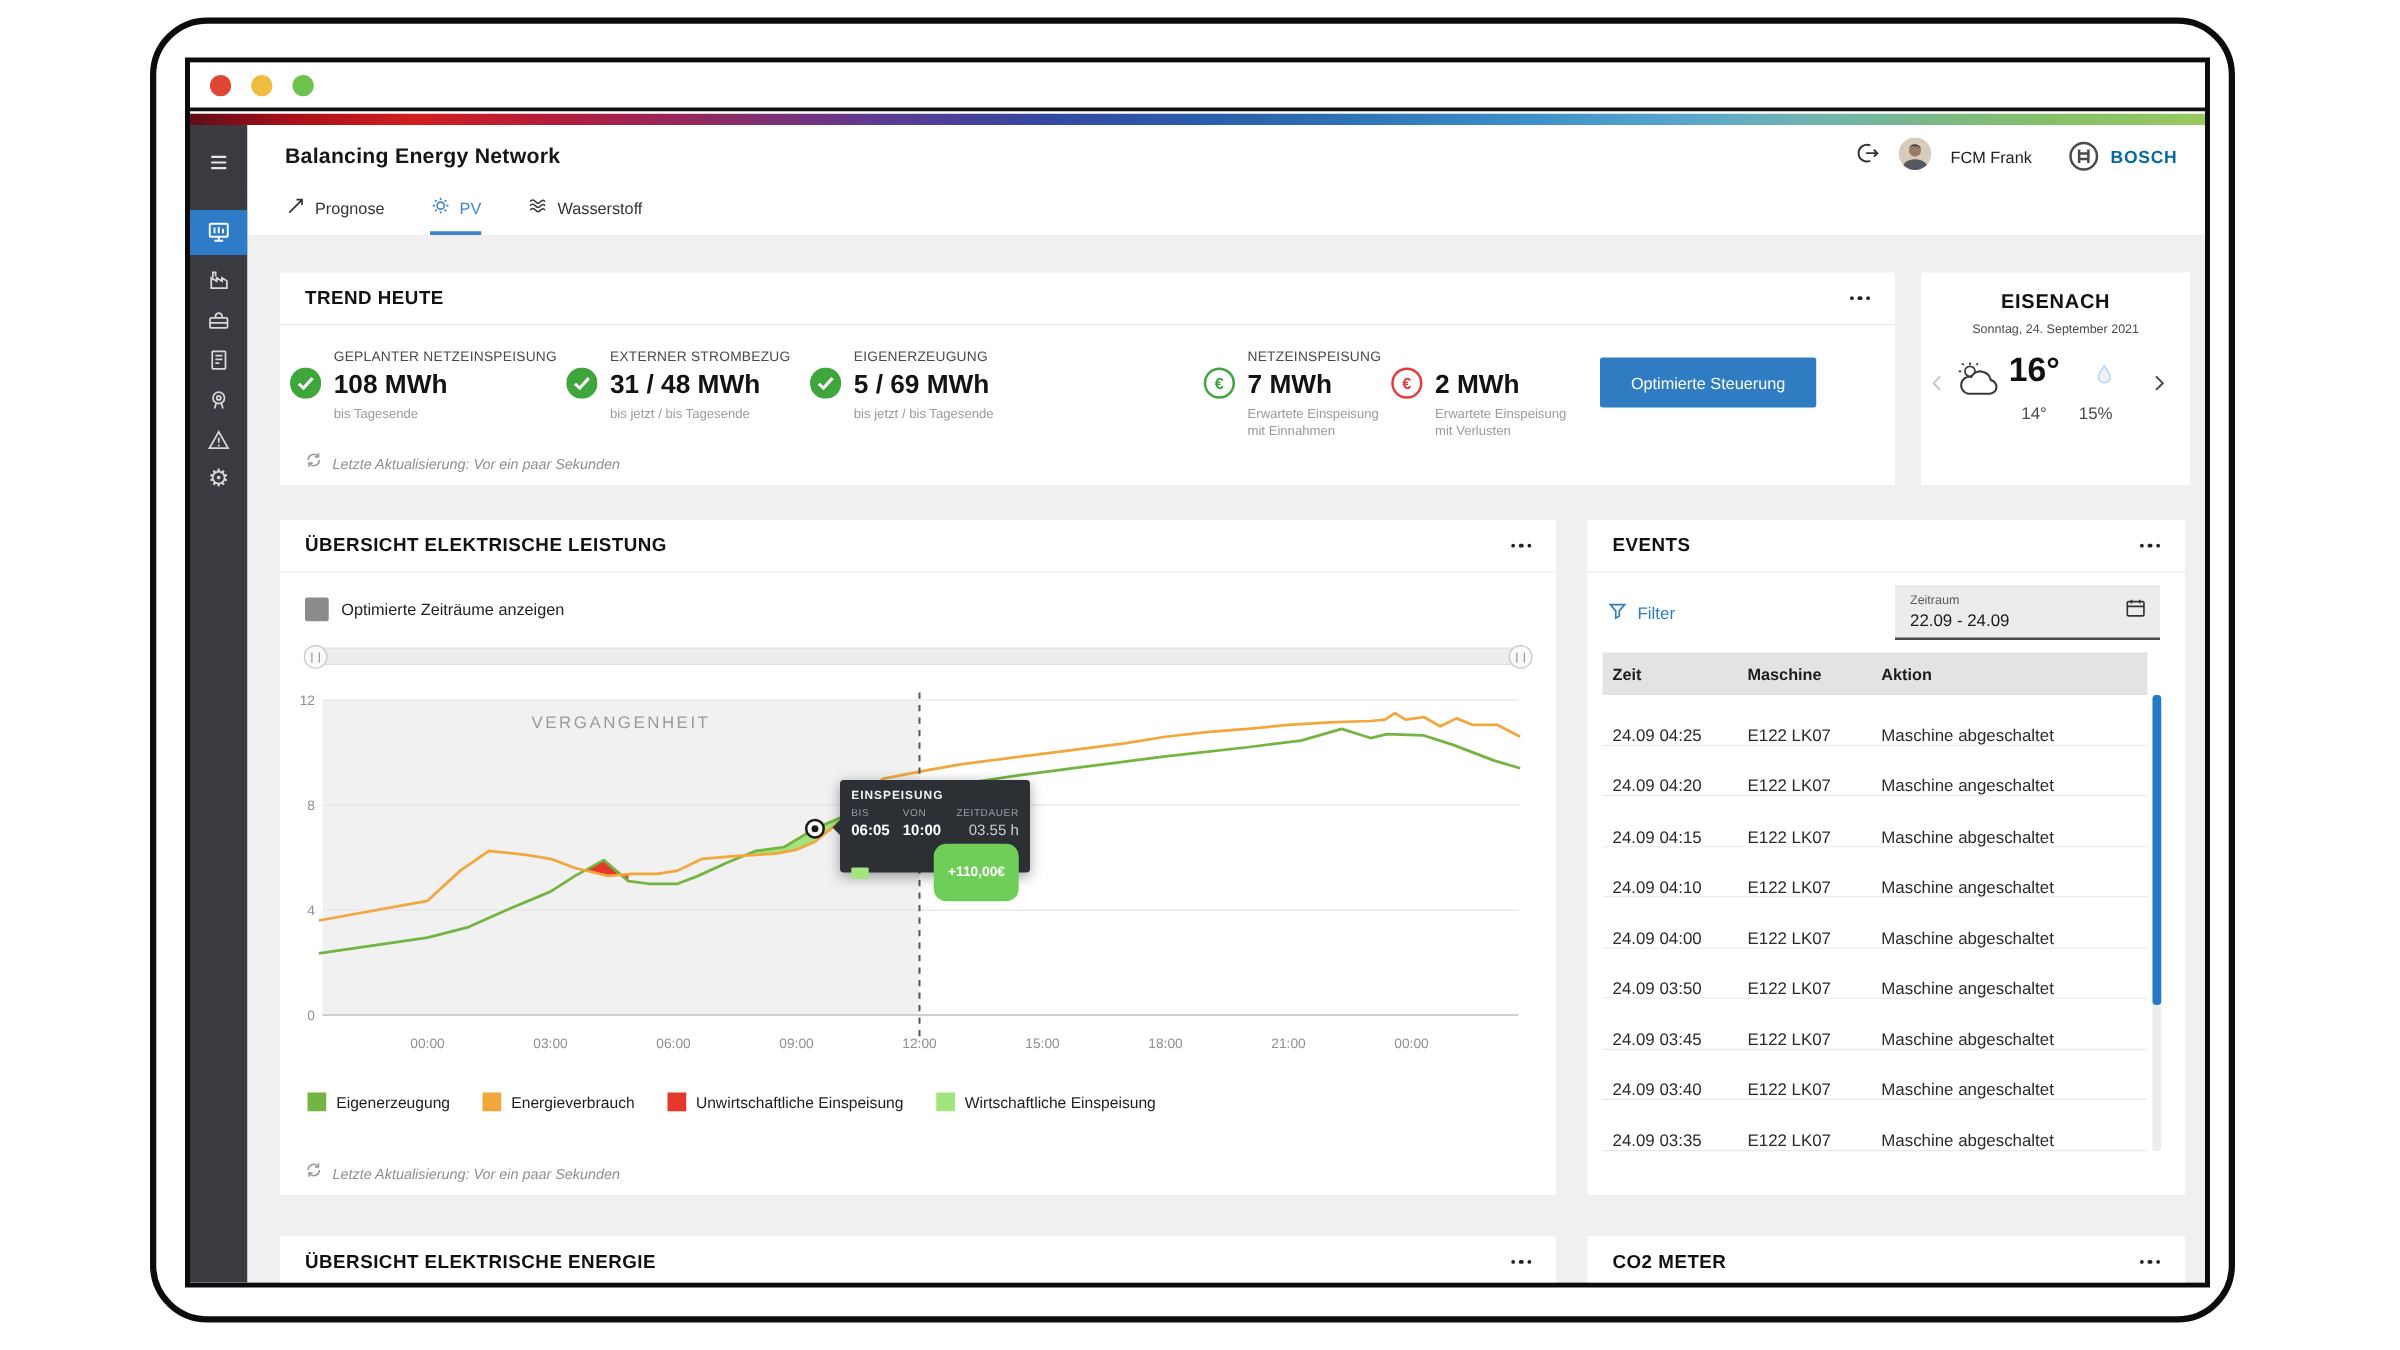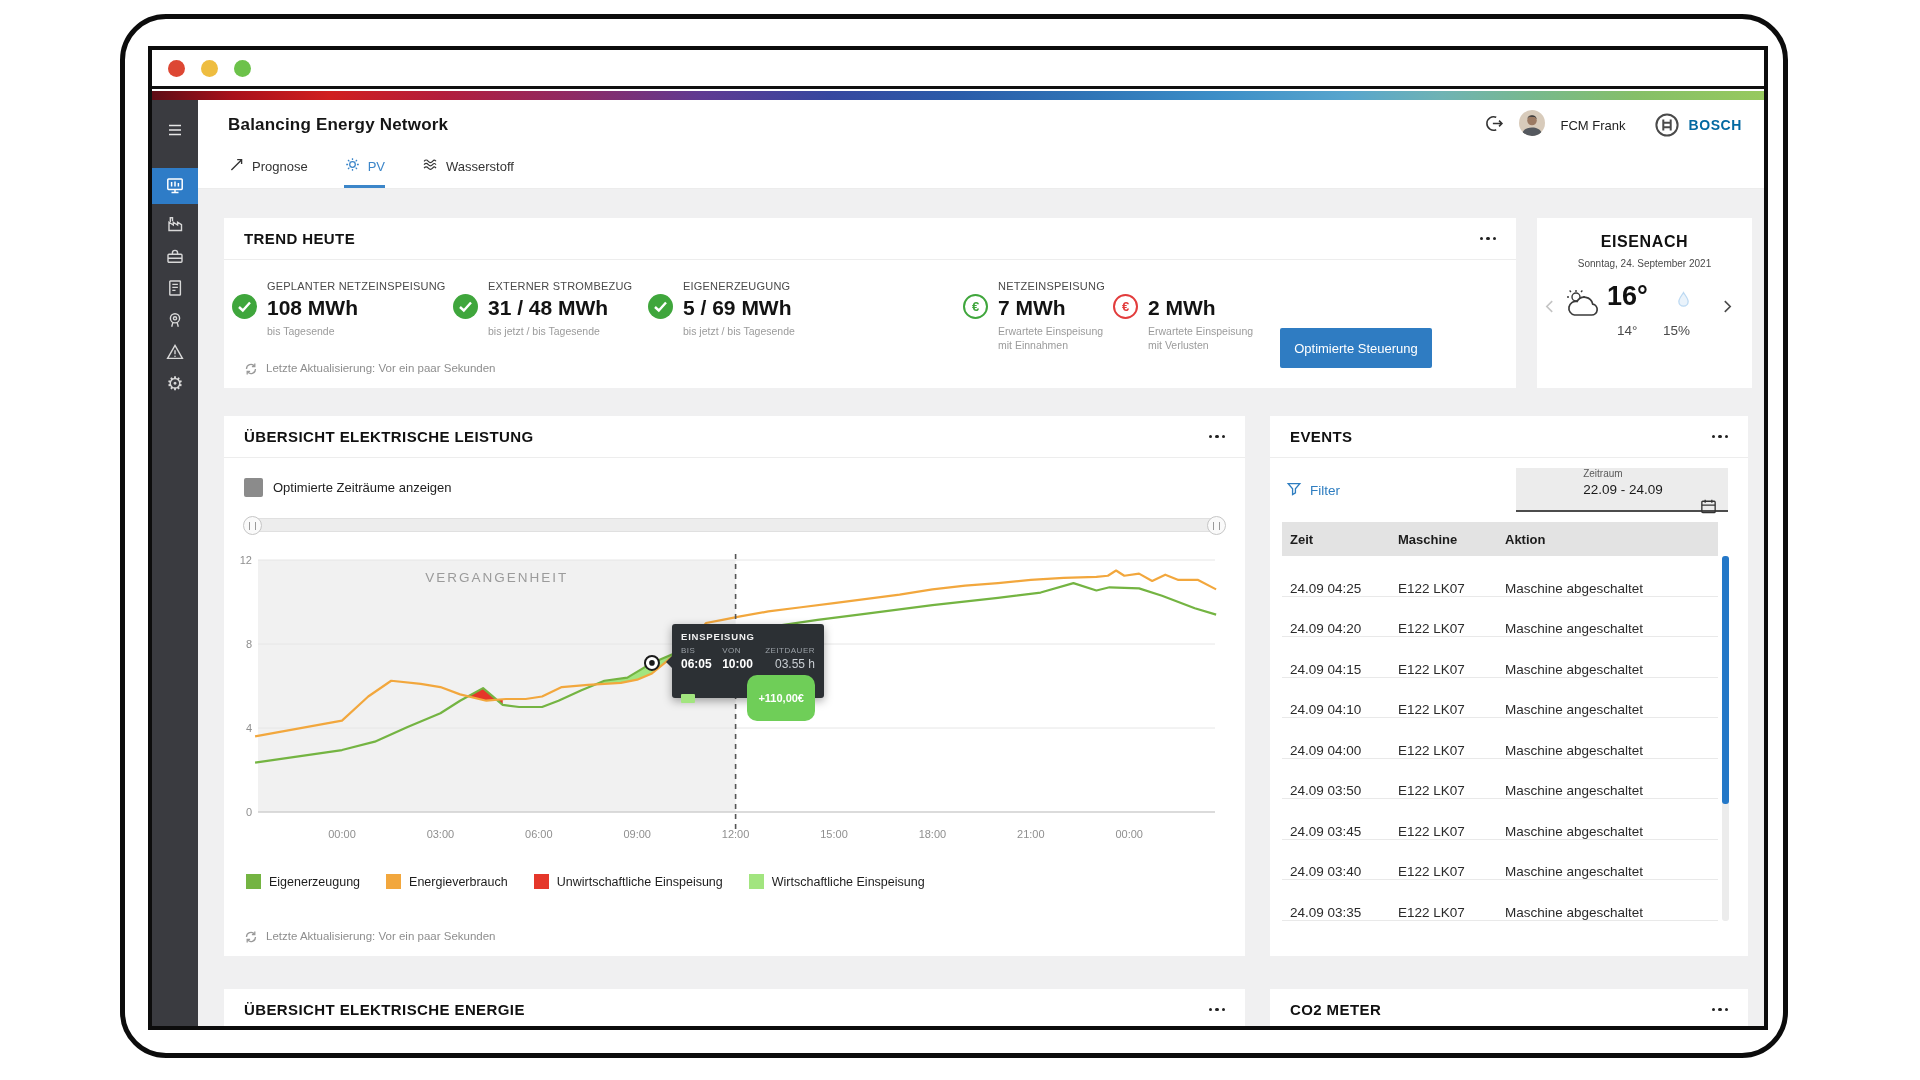--- a/index.html
+++ b/index.html
@@ -64,23 +64,23 @@
   .m-value{font-size:21px;font-weight:bold;color:#131313;margin-top:2px;white-space:nowrap;}
   .m-sub{font-size:10.5px;color:#9b9b9b;margin-top:4px;white-space:pre-line;line-height:1.35;}
   .check-icon,.euro-icon{width:25px;height:25px;flex:none;margin-top:14px;}
   .metric.has-toplabel .check-icon,.metric.has-toplabel .euro-icon{margin-top:14px;}
   .euro-icon{border-radius:50%;box-sizing:border-box;display:flex;align-items:center;justify-content:center;}
   .euro-icon.green{border:2px solid #3fa63c;}
   .euro-icon.red{border:2px solid #e23c3c;}
   .euro-icon::before{content:"€";font-size:13px;font-weight:bold;}
   .euro-icon.green::before{color:#3fa63c;}
   .euro-icon.red::before{color:#e23c3c;}
-  .primary-btn{position:absolute;left:1056px;top:26px;width:152px;height:40px;background:#2f7cc2;color:#fff;
-    border:none;font-size:13px;font-family:inherit;cursor:pointer;border-radius:2px;margin-top:42px;}
-  .update-line{position:absolute;left:20px;bottom:10px;display:flex;align-items:flex-start;gap:8px;color:#8e8e8e;font-size:11.5px;}
+  .primary-btn{position:absolute;left:1056px;top:26px;width:173px;height:40px;background:#2f7cc2;color:#fff;
+    border:none;font-size:13px;font-family:inherit;cursor:pointer;border-radius:2px;}
+  .update-line{position:absolute;left:20px;bottom:10px;display:flex;align-items:flex-end;gap:8px;color:#8e8e8e;font-size:11.5px;font-style:italic;}
 
   
   #weather-card{left:1339px;top:29px;width:215px;height:170px;}
   .w-city{font-size:16px;font-weight:bold;color:#111;letter-spacing:.6px;text-align:center;margin-top:15px;}
   .w-date{font-size:10px;color:#4a4a4a;text-align:center;margin-top:7px;}
   .w-zone{position:relative;height:100px;margin-top:8px;}
   .w-chev{position:absolute;top:22px;cursor:pointer;}
   .w-chev.left{left:8px;}
   .w-chev.right{left:186px;}
   .w-icon{position:absolute;left:28px;top:10px;}
@@ -121,21 +121,21 @@
   .tt-c3 .tt-v{color:#c9ced3;font-weight:normal;}
   .tt-bottom{display:flex;align-items:center;margin-top:4px;}
   .tt-swatch{width:14px;height:9px;border-radius:1px;background:#a2e57f;}
   .tt-badge{margin-left:auto;background:#6fce58;color:#fff;font-weight:bold;font-size:11px;padding:17px 11px;border-radius:10px;}
 
   
   #events-card{left:1072px;top:227px;width:478px;height:540px;}
   .ev-toolbar{height:64px;display:flex;align-items:center;padding:0 20px 0 16px;}
   .filter-btn{display:flex;align-items:center;gap:8px;color:#2e7dc0;font-size:13.5px;cursor:pointer;}
   .zeitraum{margin-left:auto;width:212px;height:44px;background:#ececec;border-bottom:2px solid #4c4c4c;display:flex;align-items:center;
-    padding:0 10px 0 12px;box-sizing:border-box;cursor:pointer;flex-direction:column;}
+    padding:0 10px 0 12px;box-sizing:border-box;cursor:pointer;}
   .z-col{display:flex;flex-direction:column;}
   .z-label{font-size:10px;color:#5a5a5a;}
   .z-value{font-size:13.5px;color:#1a1a1a;margin-top:3px;}
   .z-cal{margin-left:auto;}
   .ev-table{position:absolute;left:12px;right:30px;top:106px;}
   .ev-head{display:flex;height:34px;background:#e3e3e3;align-items:center;font-weight:bold;font-size:13px;color:#1c1c1c;}
   .ev-row{display:flex;height:40.5px;align-items:flex-end;border-bottom:1px solid #e9e9e9;font-size:13.5px;color:#2a2a2a;background:#fff;box-sizing:border-box;}
   .c0{width:108px;padding-left:8px;flex:none;}
   .c1{width:107px;flex:none;}
   .c2{flex:1;}

